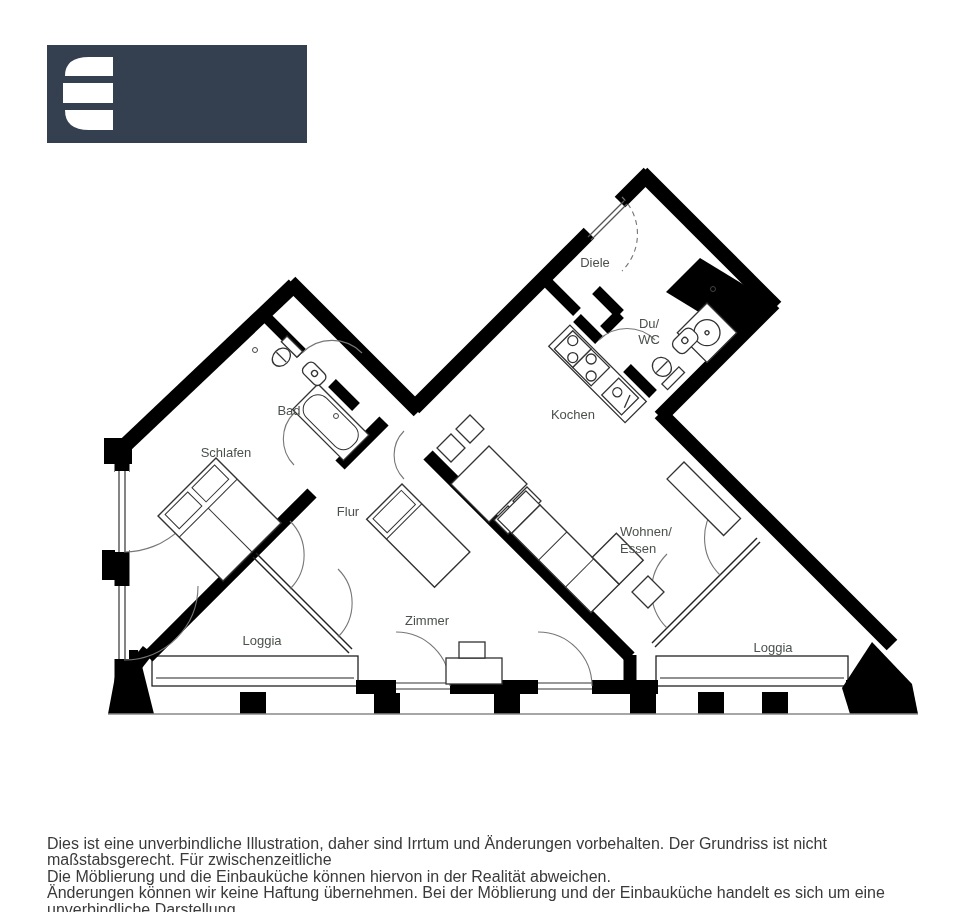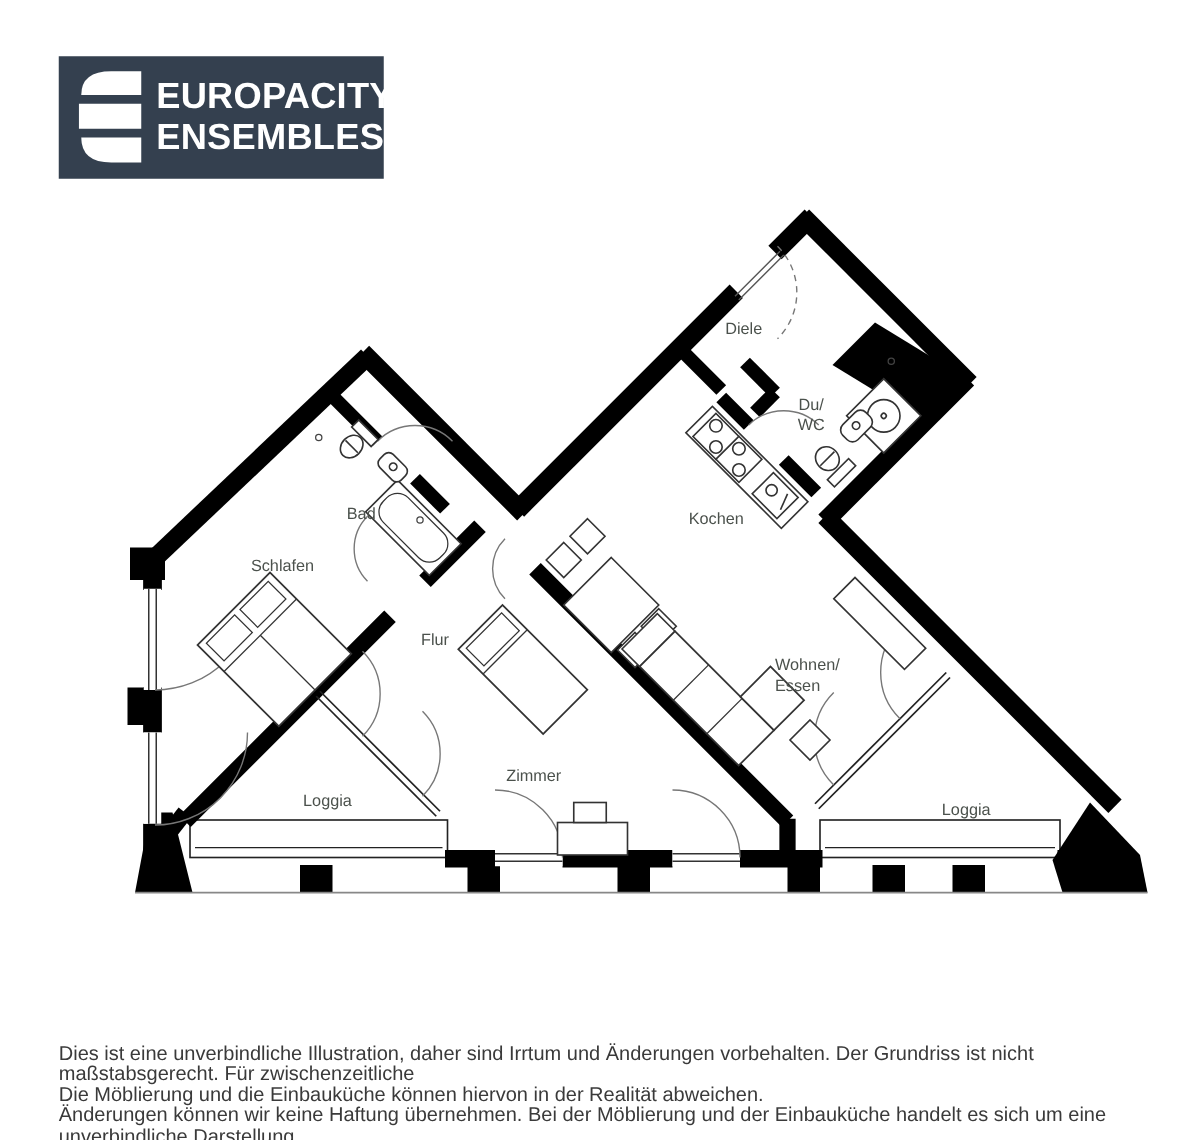--- a/index.html
+++ b/index.html
@@ -23,24 +23,20 @@
 <body>
 
 <div id="page">
 
   <div id="logo">
     <svg class="mark" width="52" height="76" viewBox="0 0 52 76">
       <path d="M50,1 L26,1 Q2,1 2,20 L50,20 Z" fill="#fff"></path>
       <rect x="0" y="27" width="50" height="20" fill="#fff"></rect>
       <path d="M50,54 L50,74 L26,74 Q2,74 2,54 Z" fill="#fff"></path>
     </svg>
-    <div class="words">
-      <div>EUROPACITY</div>
-      <div>ENSEMBLES</div>
-    </div>
   </div>
 
   <svg id="plan" viewBox="0 0 960 912">
 
     <g fill="#fff" stroke="#222" stroke-width="1.3">
       <rect x="152" y="656" width="206" height="30"></rect>
       <line x1="156" y1="678" x2="354" y2="678" stroke-width="1"></line>
     </g>
     <g fill="#fff" stroke="#222" stroke-width="1.3">
       <rect x="656" y="656" width="192" height="30"></rect>

